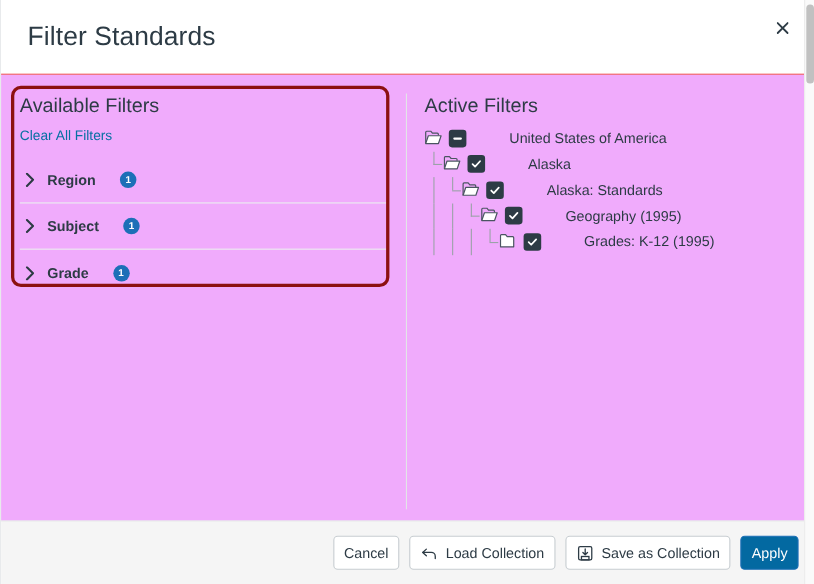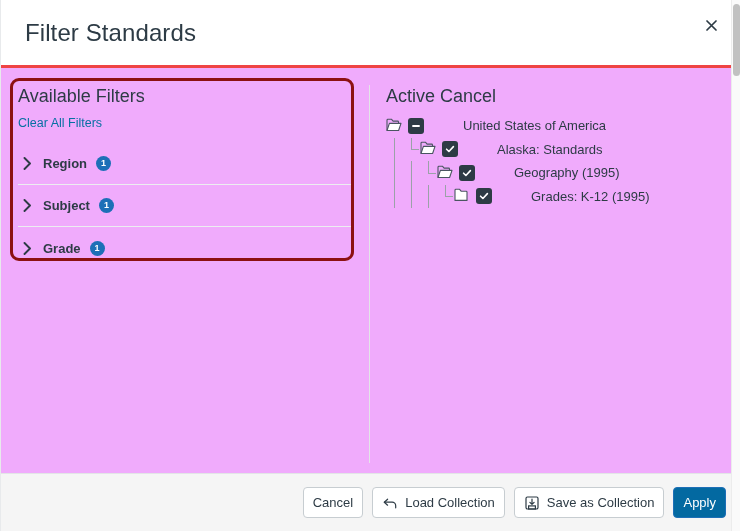--- a/index.html
+++ b/index.html
@@ -28,21 +28,21 @@
     display: flex;
     flex-direction: column;
     border-left: 1px solid #e8eaec;
   }
 
   
   .modal-header {
     position: relative;
     height: 68px;
     min-height: 68px;
-    border-bottom: 3px solid #ef4444;
+    border-bottom: 1px solid #ef4444;
     display: flex;
     align-items: center;
     padding: 0 24px;
     background: #ffffff;
   }
   .modal-title {
     font-size: 24px;
     font-weight: 400;
     color: #2D3B45;
     letter-spacing: 0.1px;
@@ -149,21 +149,21 @@
     align-items: center;
     justify-content: center;
     margin-right: 8px;
     color: #2D3B45;
     flex: none;
   }
   .filter-label {
     font-size: 13px;
     font-weight: bold;
     color: #2D3B45;
-    margin-right: 9px;
+    margin-right: 22px;
   }
   .badge {
     display: inline-flex;
     align-items: center;
     justify-content: center;
     min-width: 15px;
     height: 15px;
     border-radius: 50%;
     background: #1D6FB7;
     color: #ffffff;
@@ -375,40 +375,57 @@
             <span class="badge">1</span>
           </div>
 
         </div>
       </div>
     </div>
 
     <div class="panel-divider"></div>
 
     <div class="panel-right">
-      <div class="panel-heading">Active Cancel</div>
+      <div class="panel-heading">Active Filters</div>
 
       <div class="tree">
 
         <div class="tree-node">
           <span class="guides"></span>
           <span class="folder-icon">
             <svg width="16" height="14" viewBox="0 0 16 14" aria-hidden="true">
               <path d="M1 12.5 V2.2 A0.9 0.9 0 0 1 1.9 1.3 H5.6 L7.1 3.1 H11.6 A0.9 0.9 0 0 1 12.5 4 V5.2" fill="none" stroke="#4a5561" stroke-width="1.1" stroke-linejoin="round"></path>
               <path d="M1 12.5 L3.4 5.4 H15 L12.6 12.5 Z" fill="#fff" stroke="#4a5561" stroke-width="1.1" stroke-linejoin="round"></path>
             </svg>
           </span>
           <span class="tree-check">
             <svg width="10" height="10" viewBox="0 0 10 10" aria-hidden="true">
               <path d="M2 5 H8" stroke="#ffffff" stroke-width="1.9" stroke-linecap="round"></path>
             </svg>
           </span>
           <span class="tree-label">United States of America</span>
         </div>
 
+        <div class="tree-node">
+          <span class="guides">
+            <span class="guide elbow"></span>
+          </span>
+          <span class="folder-icon">
+            <svg width="16" height="14" viewBox="0 0 16 14" aria-hidden="true">
+              <path d="M1 12.5 V2.2 A0.9 0.9 0 0 1 1.9 1.3 H5.6 L7.1 3.1 H11.6 A0.9 0.9 0 0 1 12.5 4 V5.2" fill="none" stroke="#4a5561" stroke-width="1.1" stroke-linejoin="round"></path>
+              <path d="M1 12.5 L3.4 5.4 H15 L12.6 12.5 Z" fill="#fff" stroke="#4a5561" stroke-width="1.1" stroke-linejoin="round"></path>
+            </svg>
+          </span>
+          <span class="tree-check">
+            <svg width="10" height="10" viewBox="0 0 10 10" aria-hidden="true">
+              <path d="M1.6 5.2 L3.9 7.5 L8.4 2.6" stroke="#ffffff" stroke-width="1.6" fill="none" stroke-linecap="round" stroke-linejoin="round"></path>
+            </svg>
+          </span>
+          <span class="tree-label">Alaska</span>
+        </div>
 
         <div class="tree-node">
           <span class="guides">
             <span class="guide line"></span>
             <span class="guide elbow"></span>
           </span>
           <span class="folder-icon">
             <svg width="16" height="14" viewBox="0 0 16 14" aria-hidden="true">
               <path d="M1 12.5 V2.2 A0.9 0.9 0 0 1 1.9 1.3 H5.6 L7.1 3.1 H11.6 A0.9 0.9 0 0 1 12.5 4 V5.2" fill="none" stroke="#4a5561" stroke-width="1.1" stroke-linejoin="round"></path>
               <path d="M1 12.5 L3.4 5.4 H15 L12.6 12.5 Z" fill="#fff" stroke="#4a5561" stroke-width="1.1" stroke-linejoin="round"></path>

